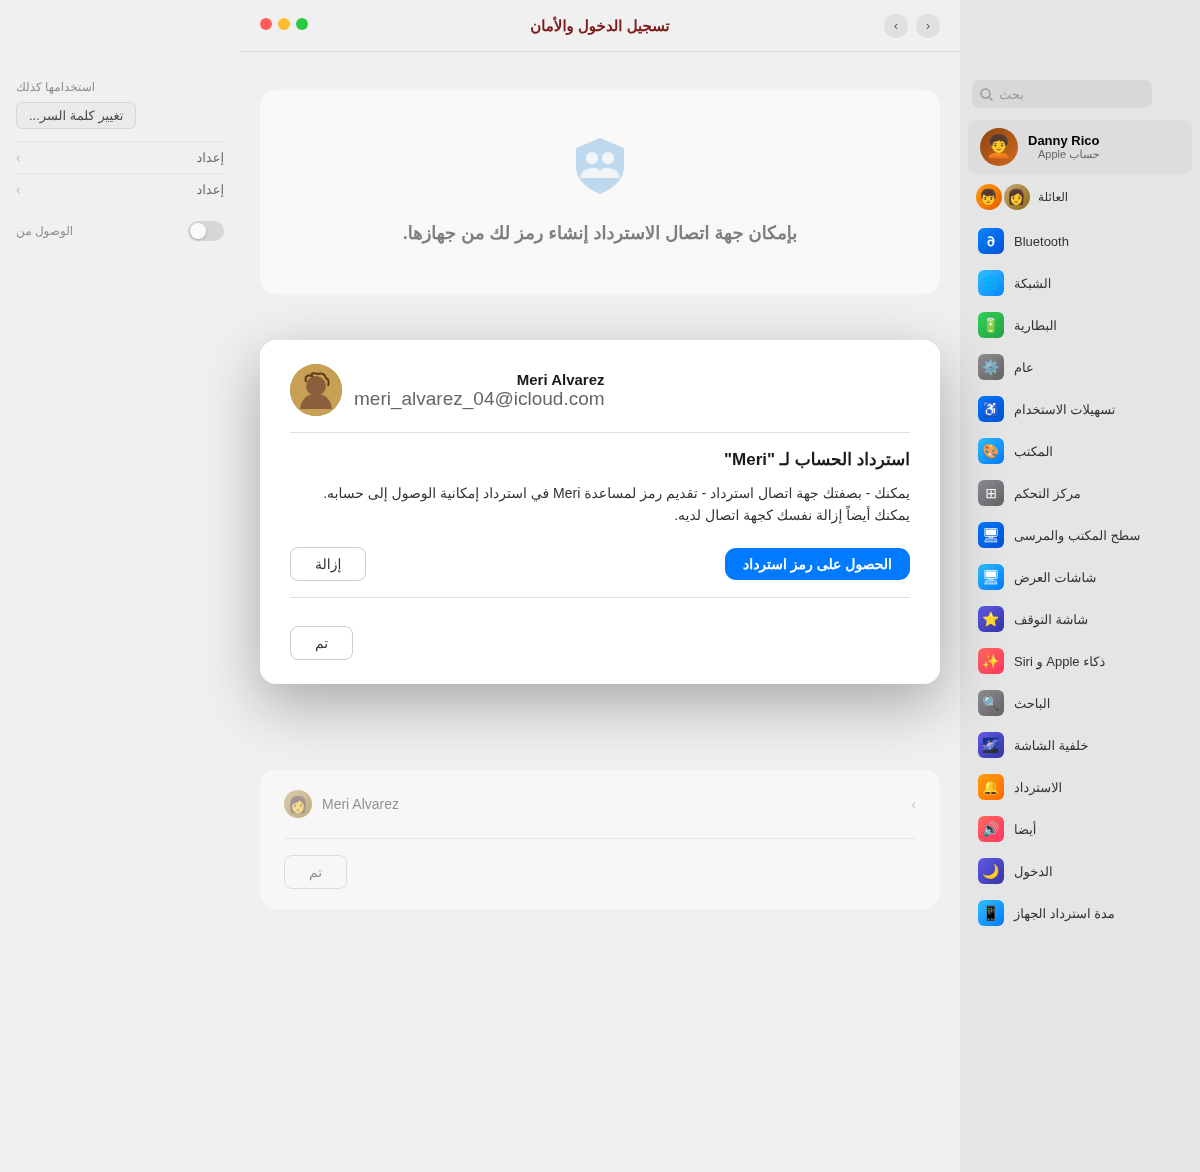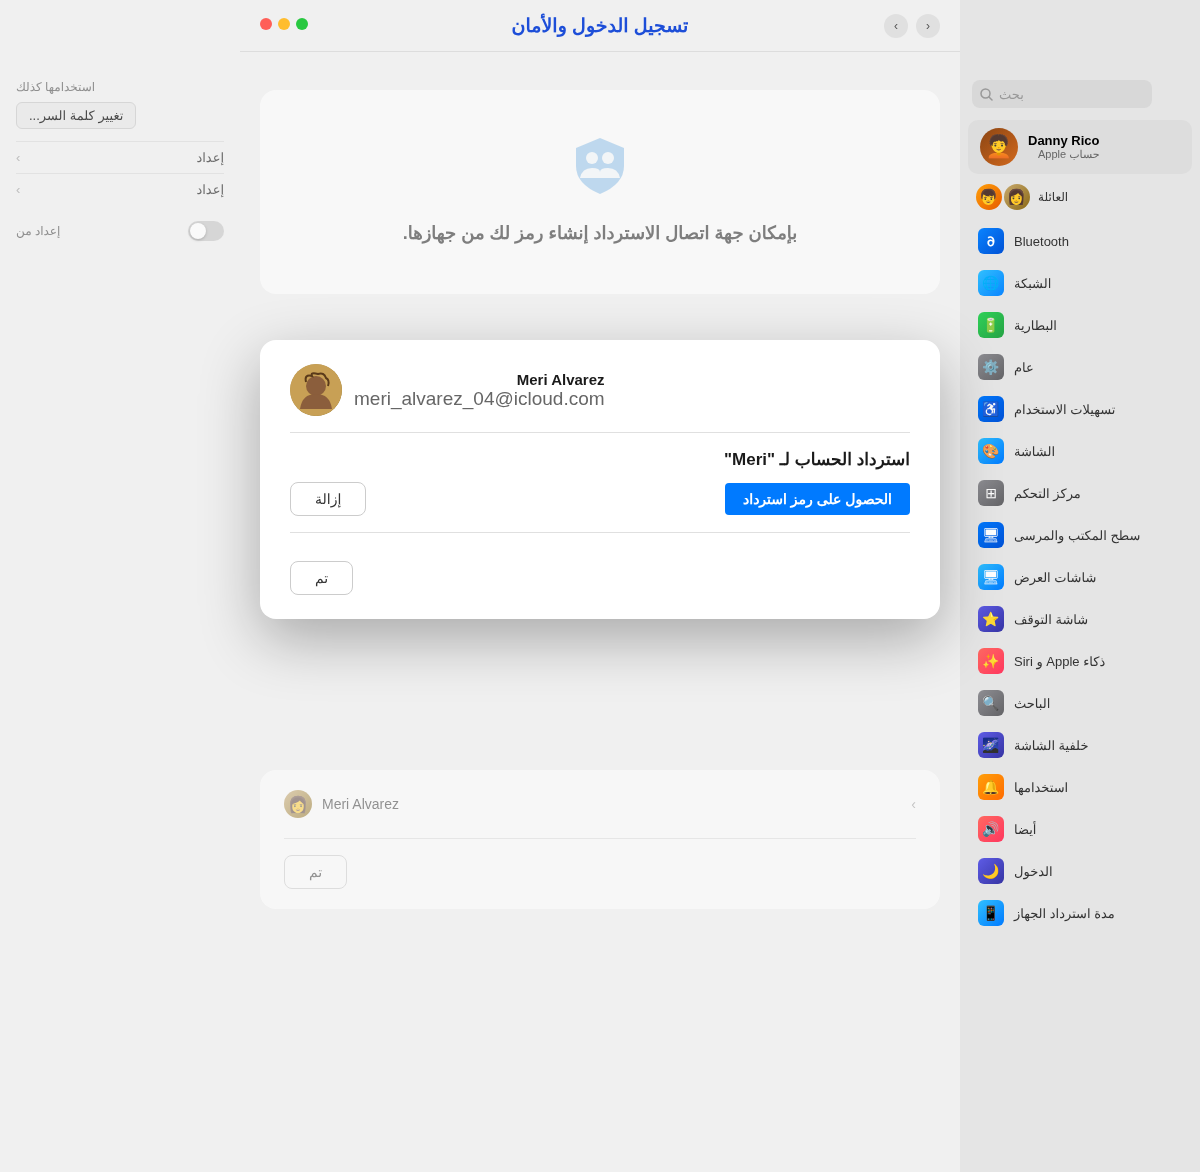--- a/index.html
+++ b/index.html
@@ -161,23 +161,23 @@
     .icon-screensaver { background: linear-gradient(135deg, #5e5ce6, #3634a3); }
     .icon-siri { background: linear-gradient(135deg, #ff6961, #ff375f); }
     .icon-spotlight { background: linear-gradient(135deg, #8e8e93, #636366); }
     .icon-wallpaper { background: linear-gradient(135deg, #5e5ce6, #3634a3); }
     .icon-notifications { background: linear-gradient(135deg, #ff9f0a, #ff6b00); }
     .icon-sound { background: linear-gradient(135deg, #ff6961, #ff375f); }
     .icon-focus { background: linear-gradient(135deg, #5e5ce6, #3634a3); }
     .icon-screen-time { background: linear-gradient(135deg, #30c0fe, #007aff); }
 
     .titlebar-title {
-      font-size: 19px;
+      font-size: 15px;
       font-weight: 600;
-      color: #1d4ed8;
+      color: #7f1d1d;
     }
 
     .nav-buttons {
       position: absolute;
       right: 20px;
       display: flex;
       gap: 8px;
     }
 
     .nav-btn {
@@ -363,21 +363,21 @@
       display: flex;
       align-items: center;
       justify-content: space-between;
       margin-bottom: 16px;
     }
 
     .btn-primary {
       background: #007aff;
       color: white;
       border: none;
-      border-radius: 4px;
+      border-radius: 11px;
       padding: 8px 18px;
       font-size: 14px;
       font-weight: 600;
       cursor: pointer;
     }
 
     .btn-secondary {
       background: white;
       color: #333;
       border: 1px solid #ccc;
@@ -482,21 +482,21 @@
     <div class="setup-row">
       <span style="font-size:13px;color:#333">إعداد</span>
       <span style="font-size:13px;color:#aaa">›</span>
     </div>
     <div class="setup-row">
       <span style="font-size:13px;color:#333">إعداد</span>
       <span style="font-size:13px;color:#aaa">›</span>
     </div>
     <div style="margin-top:16px;display:flex;align-items:center;justify-content:space-between;width:100%;">
       <div class="toggle-off"></div>
-      <span style="font-size:12px;color:#666;">إعداد من</span>
+      <span style="font-size:12px;color:#666;">الوصول من</span>
     </div>
   </div>
 
   <div class="sidebar">
     <div class="sidebar-header">
       <div class="search-box">
         <span class="search-text">بحث</span>
         <svg width="13" height="13" viewBox="0 0 13 13">
             <circle cx="5.5" cy="5.5" r="4.5" stroke="#999" stroke-width="1.5" fill="none"></circle>
             <line x1="9" y1="9" x2="12" y2="12" stroke="#999" stroke-width="1.5" stroke-linecap="round"></line>
@@ -542,21 +542,21 @@
       <span class="sidebar-item-label">عام</span>
       <div class="sidebar-icon icon-general">⚙️</div>
     </div>
 
     <div class="sidebar-item">
       <span class="sidebar-item-label">تسهيلات الاستخدام</span>
       <div class="sidebar-icon icon-accessibility">♿</div>
     </div>
 
     <div class="sidebar-item">
-      <span class="sidebar-item-label">الشاشة</span>
+      <span class="sidebar-item-label">المكتب</span>
       <div class="sidebar-icon icon-appearance">🎨</div>
     </div>
 
     <div class="sidebar-item">
       <span class="sidebar-item-label">مركز التحكم</span>
       <div class="sidebar-icon icon-control">⊞</div>
     </div>
 
     <div class="sidebar-item">
       <span class="sidebar-item-label">سطح المكتب والمرسى</span>
@@ -582,21 +582,21 @@
       <span class="sidebar-item-label">الباحث</span>
       <div class="sidebar-icon icon-spotlight">🔍</div>
     </div>
 
     <div class="sidebar-item">
       <span class="sidebar-item-label">خلفية الشاشة</span>
       <div class="sidebar-icon icon-wallpaper">🌌</div>
     </div>
 
     <div class="sidebar-item">
-      <span class="sidebar-item-label">استخدامها</span>
+      <span class="sidebar-item-label">الاسترداد</span>
       <div class="sidebar-icon icon-notifications">🔔</div>
     </div>
 
     <div class="sidebar-item">
       <span class="sidebar-item-label">أيضا</span>
       <div class="sidebar-icon icon-sound">🔊</div>
     </div>
 
     <div class="sidebar-item">
       <span class="sidebar-item-label">الدخول</span>
@@ -661,20 +661,21 @@
           <circle cx="26" cy="22" r="10" fill="#8B5e3c"></circle>
           <path d="M10 45 Q12 30 26 30 Q40 30 42 45" fill="#8B5e3c"></path>
 
           <path d="M16 18 Q14 10 22 12 Q20 8 28 10 Q34 8 36 14 Q40 16 38 22" stroke="#5a3a1a" stroke-width="2" fill="none"></path>
         </svg>
       </div>
     </div>
 
     <div class="fg-section-title">استرداد الحساب لـ "Meri"</div>
 
+    <div class="fg-description">يمكنك - بصفتك جهة اتصال استرداد - تقديم رمز لمساعدة Meri في استرداد إمكانية الوصول إلى حسابه. يمكنك أيضاً إزالة نفسك كجهة اتصال لديه.</div>
 
     <div class="fg-buttons">
       <button class="btn-primary">الحصول على رمز استرداد</button>
       <button class="btn-secondary">إزالة</button>
     </div>
 
     <div class="fg-divider"></div>
 
     <div class="fg-done-row">
       <button class="btn-secondary">تم</button>

